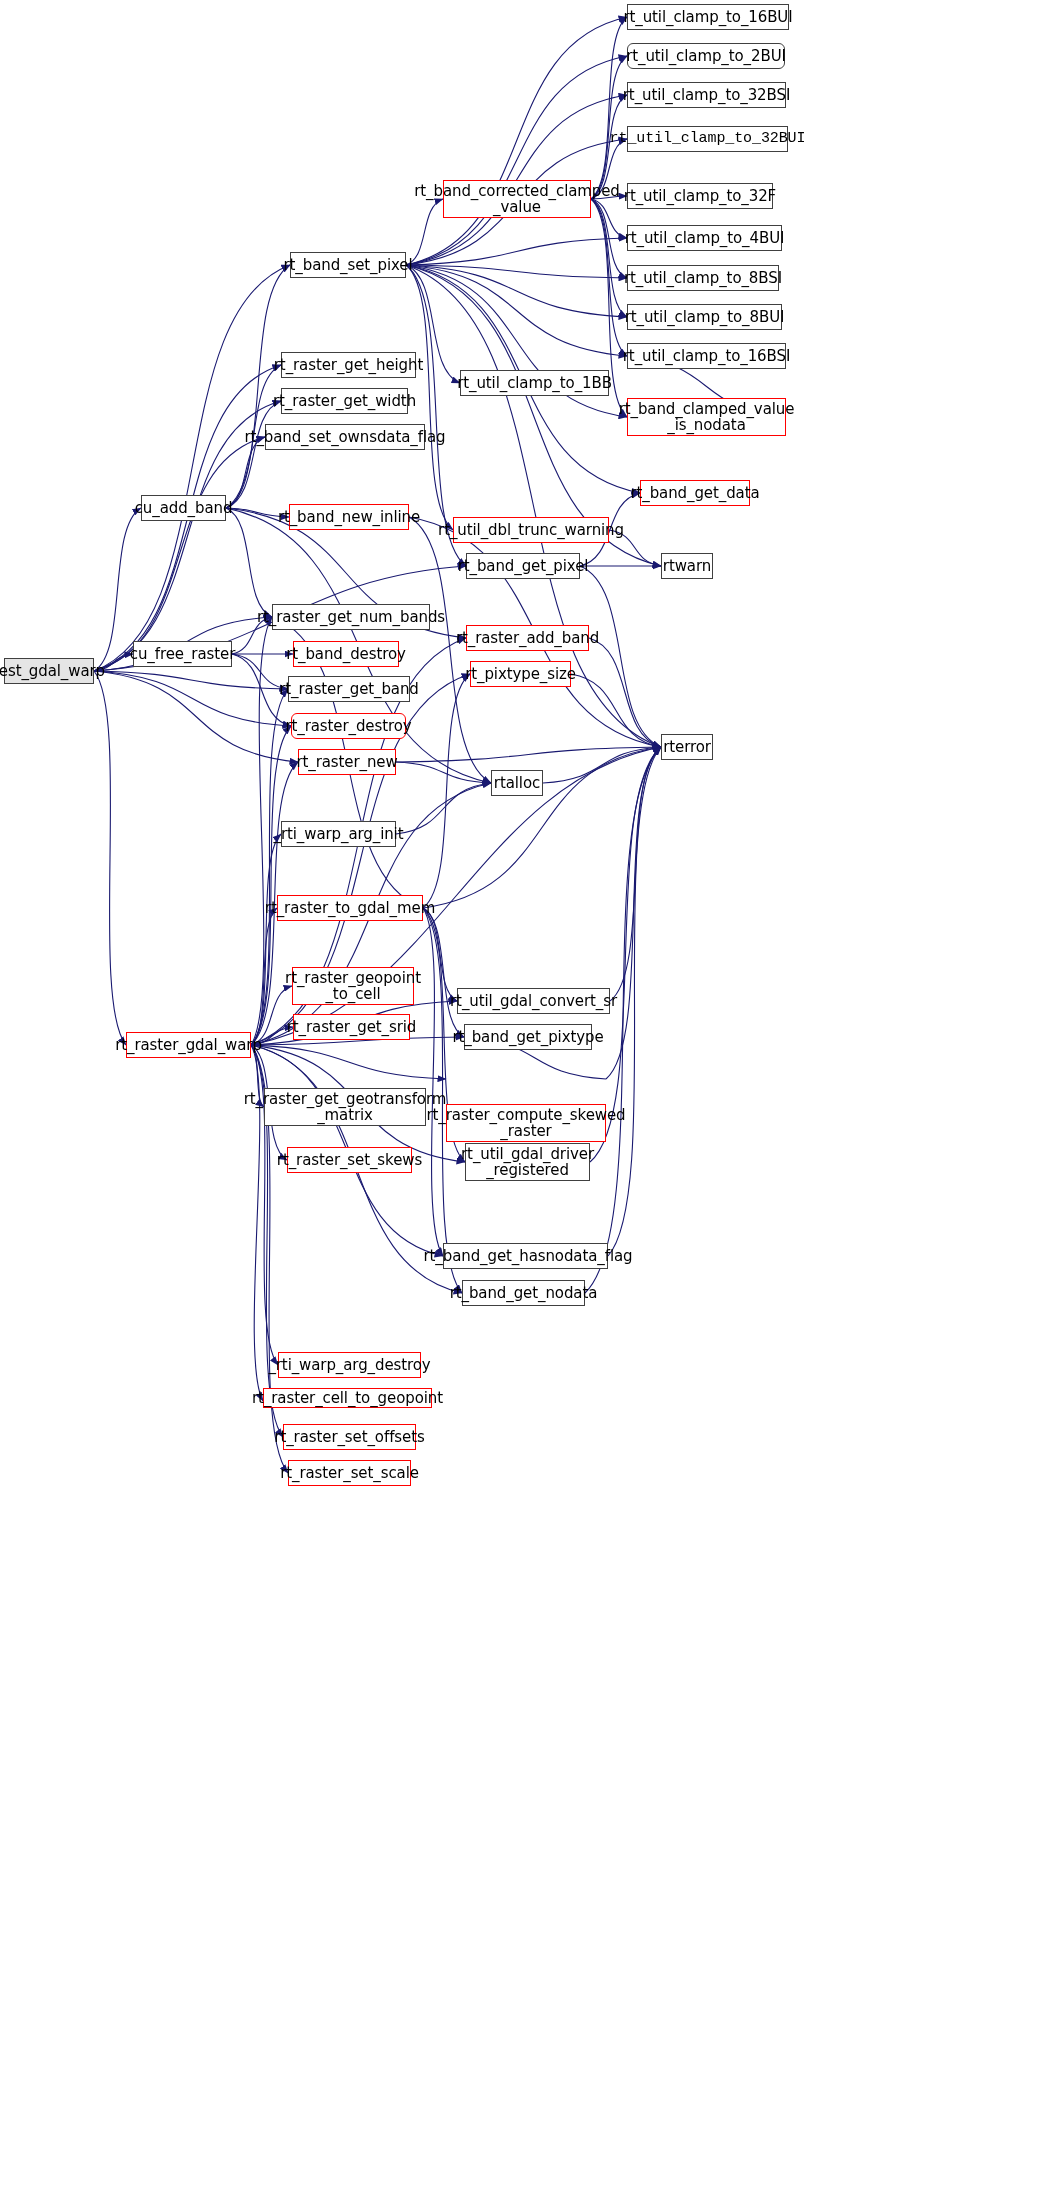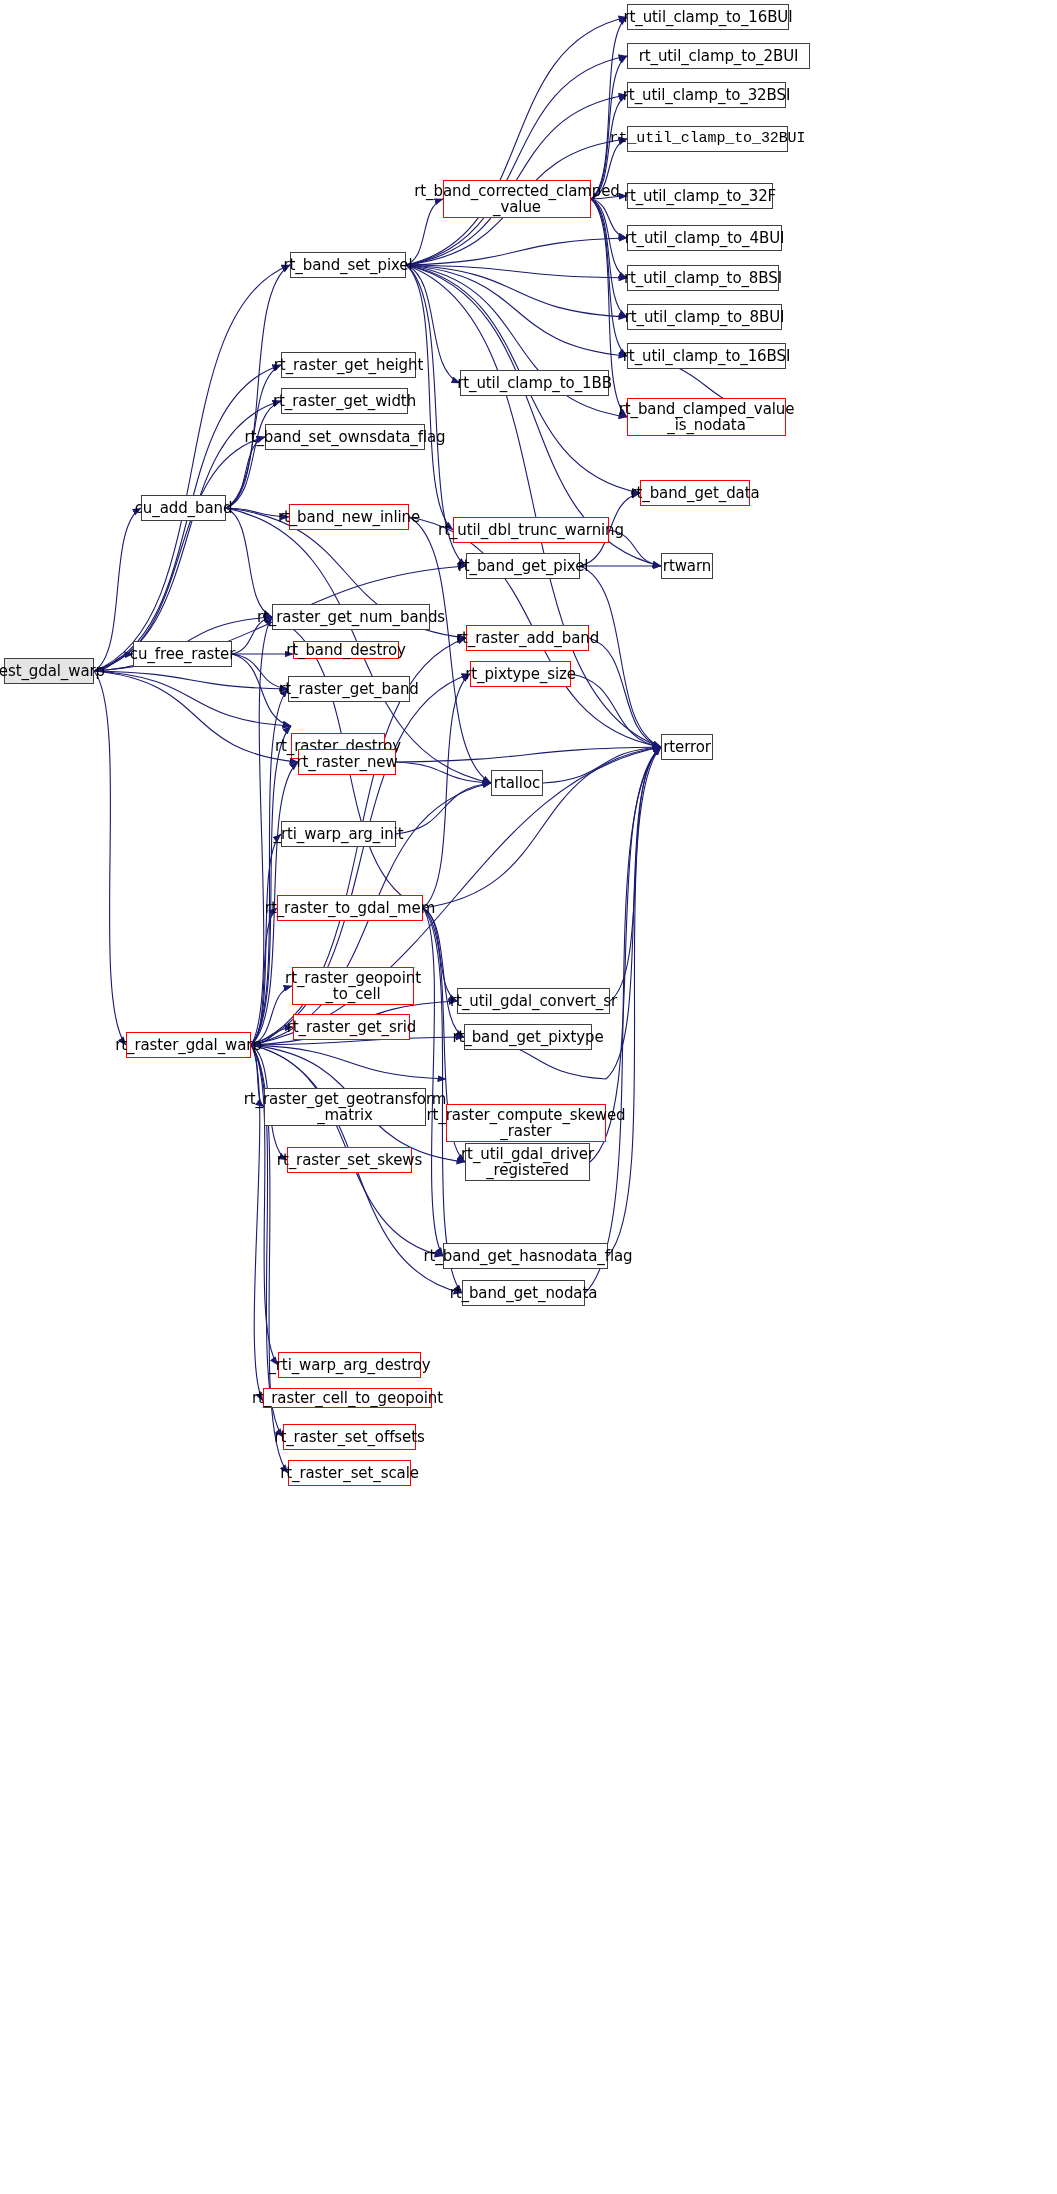--- a/index.html
+++ b/index.html
@@ -137,21 +137,21 @@
         <path d="M606,1079 C652.85,1039.16 614.15,786.84 661,747" marker-end="url(#ah)" stroke="#191970"></path>
         <path d="M606,1079 C525.8,1073.96 544.2,1042.04 464,1037" marker-end="url(#ah)" stroke="#191970"></path>
         <path d="M608,1256 C662.6,1194.92 606.4,808.08 661,747" marker-end="url(#ah)" stroke="#191970"></path>
         <path d="M585,1293 C654.1,1227.48 591.9,812.52 661,747" marker-end="url(#ah)" stroke="#191970"></path>
         <path d="M610,1001 C650.75,970.52 620.25,777.48 661,747" marker-end="url(#ah)" stroke="#191970"></path>
         <path d="M590,1162 C649.8,1112.2 601.2,796.8 661,747" marker-end="url(#ah)" stroke="#191970"></path>
       </g>
   </svg>
   <div id="nodes">
       <div class="node" style="left: 627px; top: 4px; width: 162px; height: 26px;">rt_util_clamp_to_16BUI</div>
-      <div class="node" style="left: 627px; top: 43px; width: 183px; height: 26px;">rt_util_clamp_to_2BUI</div>
+      <div class="node" style="left: 627px; top: 43px; width: 158px; height: 26px; border-radius: 6px;">rt_util_clamp_to_2BUI</div>
       <div class="node" style="left: 627px; top: 82px; width: 159px; height: 26px;">rt_util_clamp_to_32BSI</div>
       <div class="node" style="left: 627px; top: 126px; width: 161px; height: 26px; font-family: Liberation Mono, monospace;">rt_util_clamp_to_32BUI</div>
       <div class="node red" style="left: 443px; top: 180px; width: 148px; height: 38px;">rt_band_corrected_clamped
 _value</div>
       <div class="node" style="left: 627px; top: 183px; width: 146px; height: 26px;">rt_util_clamp_to_32F</div>
       <div class="node" style="left: 627px; top: 225px; width: 155px; height: 26px;">rt_util_clamp_to_4BUI</div>
       <div class="node" style="left: 290px; top: 252px; width: 116px; height: 26px;">rt_band_set_pixel</div>
       <div class="node" style="left: 627px; top: 265px; width: 152px; height: 26px;">rt_util_clamp_to_8BSI</div>
       <div class="node" style="left: 627px; top: 304px; width: 155px; height: 26px;">rt_util_clamp_to_8BUI</div>
       <div class="node" style="left: 627px; top: 343px; width: 159px; height: 26px;">rt_util_clamp_to_16BSI</div>
@@ -163,25 +163,25 @@
       <div class="node" style="left: 265px; top: 424px; width: 160px; height: 26px;">rt_band_set_ownsdata_flag</div>
       <div class="node red" style="left: 640px; top: 480px; width: 110px; height: 26px;">rt_band_get_data</div>
       <div class="node" style="left: 141px; top: 495px; width: 85px; height: 26px;">cu_add_band</div>
       <div class="node red" style="left: 453px; top: 517px; width: 156px; height: 26px;">rt_util_dbl_trunc_warning</div>
       <div class="node red" style="left: 289px; top: 504px; width: 120px; height: 26px;">rt_band_new_inline</div>
       <div class="node" style="left: 466px; top: 553px; width: 114px; height: 26px;">rt_band_get_pixel</div>
       <div class="node" style="left: 661px; top: 553px; width: 52px; height: 26px;">rtwarn</div>
       <div class="node" style="left: 272px; top: 604px; width: 158px; height: 26px;">rt_raster_get_num_bands</div>
       <div class="node red" style="left: 466px; top: 625px; width: 123px; height: 26px;">rt_raster_add_band</div>
       <div class="node" style="left: 133px; top: 641px; width: 99px; height: 26px;">cu_free_raster</div>
-      <div class="node red" style="left: 293px; top: 641px; width: 106px; height: 18px; text-align: center;">rt_band_destroy</div>
+      <div class="node red" style="left: 293px; top: 641px; width: 106px; height: 26px; text-align: center;">rt_band_destroy</div>
       <div class="node red" style="left: 470px; top: 661px; width: 101px; height: 26px;">rt_pixtype_size</div>
       <div class="node root" style="left: 4px; top: 658px; width: 90px; height: 26px;">test_gdal_warp</div>
       <div class="node" style="left: 288px; top: 676px; width: 122px; height: 26px;">rt_raster_get_band</div>
-      <div class="node red" style="left: 291px; top: 733px; width: 94px; height: 26px;">rt_raster_destroy</div>
+      <div class="node red" style="left: 291px; top: 713px; width: 115px; height: 26px; border-radius: 6px;">rt_raster_destroy</div>
       <div class="node red" style="left: 298px; top: 749px; width: 98px; height: 26px;">rt_raster_new</div>
       <div class="node" style="left: 661px; top: 734px; width: 52px; height: 26px;">rterror</div>
       <div class="node" style="left: 491px; top: 770px; width: 52px; height: 26px;">rtalloc</div>
       <div class="node" style="left: 281px; top: 821px; width: 115px; height: 26px;">_rti_warp_arg_init</div>
       <div class="node red" style="left: 277px; top: 895px; width: 146px; height: 26px;">rt_raster_to_gdal_mem</div>
       <div class="node red" style="left: 292px; top: 967px; width: 122px; height: 38px;">rt_raster_geopoint
 _to_cell</div>
       <div class="node" style="left: 457px; top: 988px; width: 153px; height: 26px;">rt_util_gdal_convert_sr</div>
       <div class="node red" style="left: 293px; top: 1014px; width: 117px; height: 26px;">rt_raster_get_srid</div>
       <div class="node" style="left: 464px; top: 1024px; width: 128px; height: 26px;">rt_band_get_pixtype</div>

